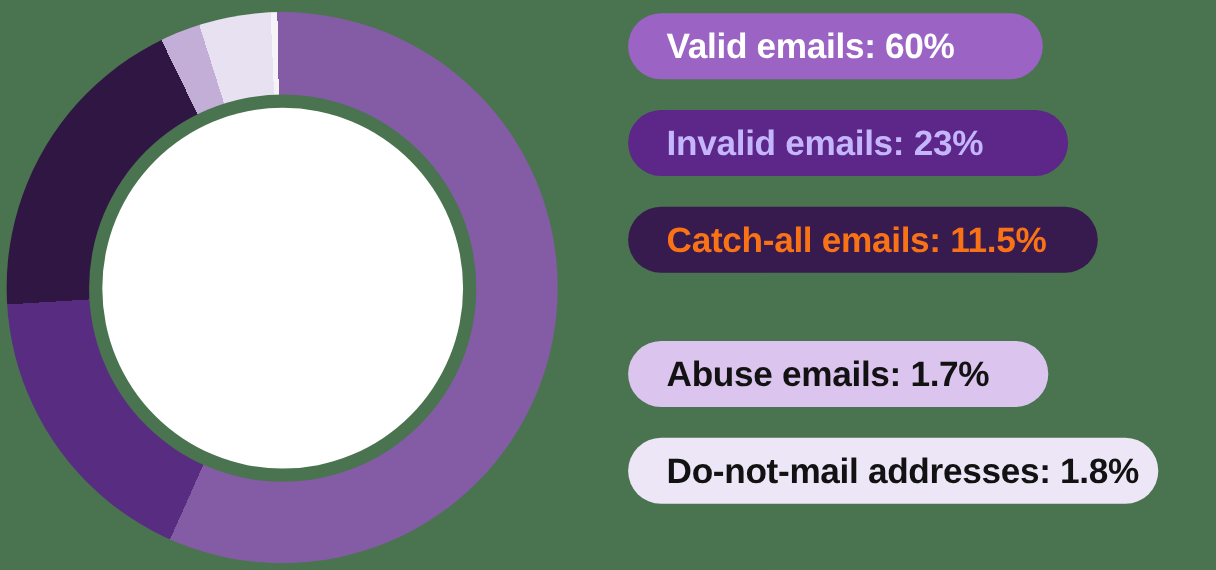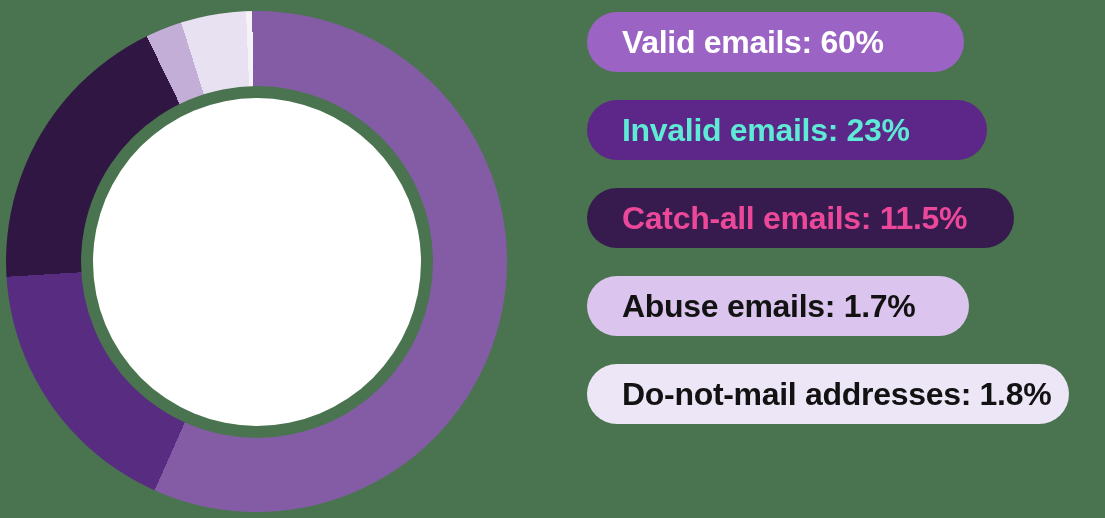--- a/index.html
+++ b/index.html
@@ -37,21 +37,21 @@
     left: 50%;
     top: 50%;
     width: 328px;
     height: 328px;
     transform: translate(-50%, -50%);
     border-radius: 50%;
   }
   
   .legend {
     position: absolute;
-    left: 587px;
+    left: 571px;
     top: 12px;
     display: flex;
     flex-direction: column;
     align-items: flex-start;
     gap: 28px;
   }
   .pill {
     height: 60px;
     border-radius: 30px;
     display: flex;
@@ -60,42 +60,42 @@
     padding-left: 35px;
     box-sizing: border-box;
     font-size: 32px;
     font-weight: bold;
     letter-spacing: -0.3px;
     white-space: nowrap;
   }
   .pill-1 { width: 377px; }
   .pill-2 { width: 400px; }
   .pill-3 { width: 427px; }
-  .pill-4 { width: 382px; }
+  .pill-4 { width: 382px; margin-top: 34px; }
   .pill-5 { width: 482px; text-align: center; }
   .pill-6 { width: 352px; }
 </style>
 </head>
 <body style="background: rgb(74, 115, 79);">
 
 <div class="stage">
 
   <div class="donut" style="background: conic-gradient(from -1deg, rgb(132, 92, 166) 0deg, rgb(132, 92, 166) 205deg, rgb(88, 45, 129) 205deg, rgb(88, 45, 129) 267.5deg, rgb(48, 23, 67) 267.5deg, rgb(48, 23, 67) 335deg, rgb(195, 174, 215) 335deg, rgb(195, 174, 215) 343.5deg, rgb(232, 225, 241) 343.5deg, rgb(232, 225, 241) 358.6deg, rgb(245, 243, 247) 358.6deg, rgb(245, 243, 247) 360deg);">
     <div class="donut-gap" style="background: rgb(74, 115, 79);"></div>
     <div class="donut-hole" style="background: rgb(255, 255, 255);"></div>
   </div>
 
   <div class="legend">
     <div class="pill pill-1" style="background: rgb(155, 100, 196); color: rgb(255, 255, 255);">
       <span>Valid emails: 60%</span>
     </div>
-    <div class="pill pill-2" style="background: rgb(93, 38, 137); color: #5eead4;">
+    <div class="pill pill-2" style="background: rgb(93, 38, 137); color: #c4b5fd;">
       <span>Invalid emails: 23%</span>
     </div>
-    <div class="pill pill-3" style="background: rgb(55, 26, 78); color: #ec4899;">
+    <div class="pill pill-3" style="background: rgb(55, 26, 78); color: #f97316;">
       <span>Catch-all emails: 11.5%</span>
     </div>
     <div class="pill pill-4" style="background: rgb(219, 197, 238); color: rgb(18, 18, 18);">
       <span>Abuse emails: 1.7%</span>
     </div>
     <div class="pill pill-5" style="background: rgb(237, 230, 247); color: rgb(18, 18, 18);">
       <span>Do-not-mail addresses: 1.8%</span>
     </div>
   </div>
 

